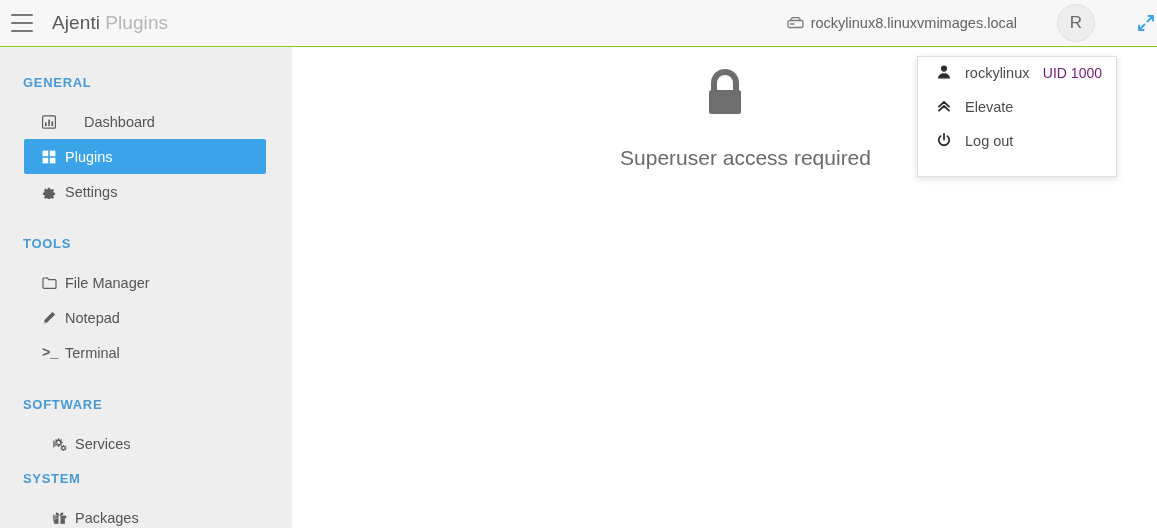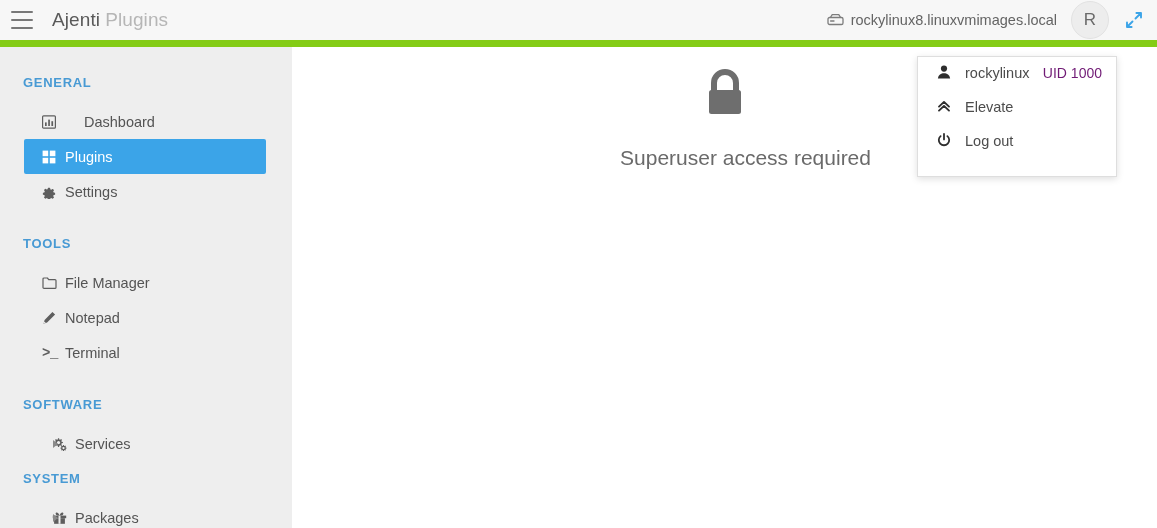--- a/index.html
+++ b/index.html
@@ -11,21 +11,21 @@
     font-family: "Liberation Sans", sans-serif;
     -webkit-font-smoothing: antialiased;
   }
 
   
   .header {
     position: absolute;
     left: 0; top: 0;
     width: 1157px; height: 47px;
     background: #f7f7f7;
-    border-bottom: 7px solid #84cc16;
+    border-bottom: 1px solid #84cc16;
     display: flex;
     align-items: center;
     z-index: 20;
   }
   .hamburger {
     width: 24px; height: 18px;
     margin-left: 11px;
     display: flex; flex-direction: column; justify-content: space-between;
     cursor: pointer;
   }
@@ -39,21 +39,22 @@
     color: #5a5a5a;
     letter-spacing: 0.1px;
     white-space: nowrap;
   }
   .brand .brand-sub { color: #b6b6b6; margin-left: 5px; }
 
   .header-right {
     margin-left: auto;
     display: flex;
     align-items: center;
-    padding-right: 12px;
+    padding-right: 0;
+    gap: 26px;
   }
   .host {
     display: flex; align-items: center;
     font-size: 14.5px;
     color: #646464;
     white-space: nowrap;
     cursor: pointer;
   }
   .host .ico { margin-right: 7px; display: flex; align-items: center; }
   .avatar {

